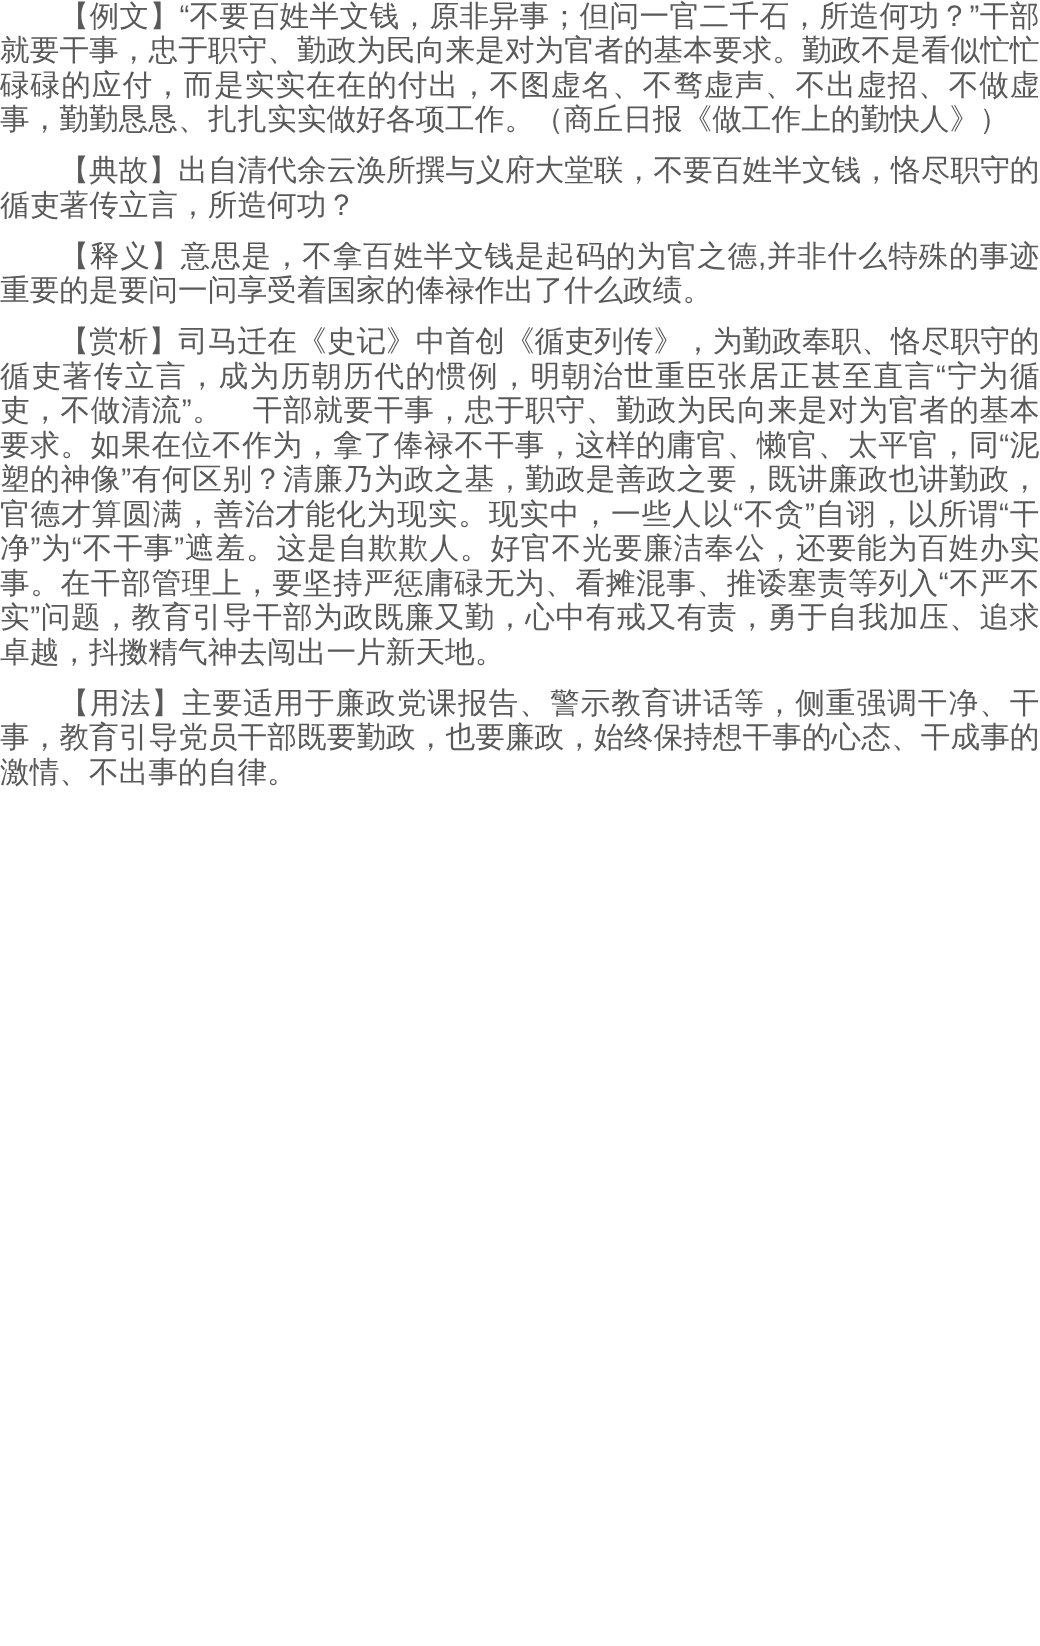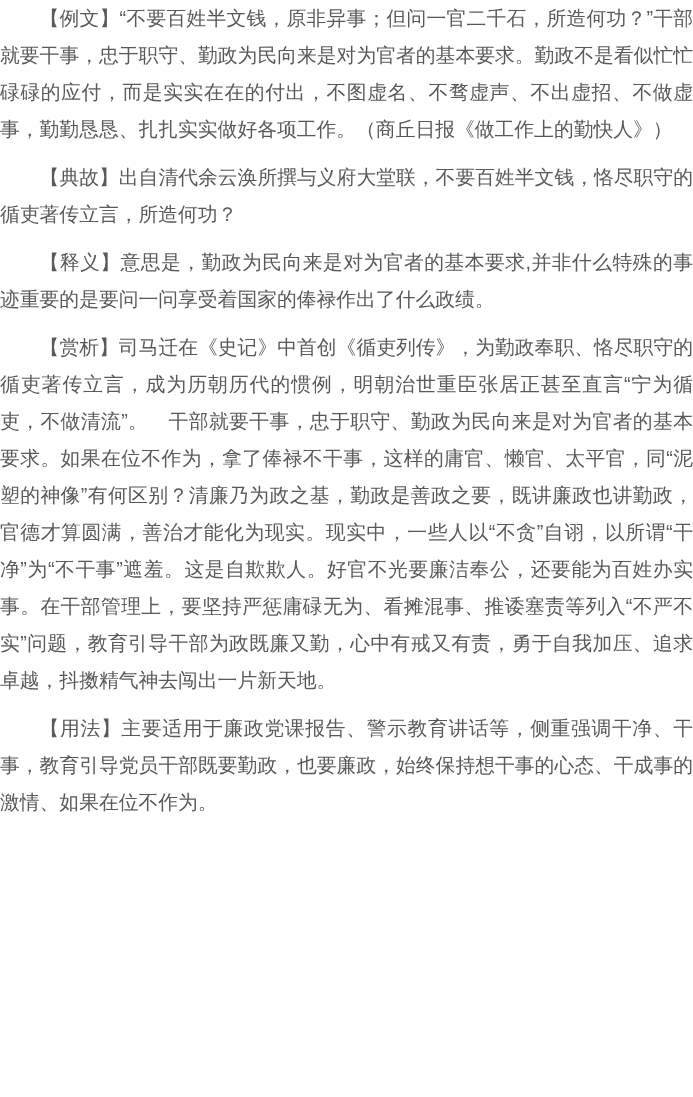--- a/index.html
+++ b/index.html
@@ -13,30 +13,30 @@
     overflow: hidden;
     font-family: "Liberation Sans", "DejaVu Sans", sans-serif;
   }
   .article {
     width: 693px;
     color: var(--text-color, #595959);
   }
   .para {
     margin: 0 0 11px 0;
     font-size: 19.8px;
-    line-height: 37px;
+    line-height: 23px;
     text-indent: 2em;
     text-align: justify;
     text-justify: inter-ideograph;
     word-break: break-all;
     letter-spacing: 0;
   }
 </style>
 </head>
 <body style="background: rgb(255, 255, 255);">
 
 <main class="article">
   <p class="para">【例文】“不要百姓半文钱，原非异事；但问一官二千石，所造何功？”干部就要干事，忠于职守、勤政为民向来是对为官者的基本要求。勤政不是看似忙忙碌碌的应付，而是实实在在的付出，不图虚名、不骛虚声、不出虚招、不做虚事，勤勤恳恳、扎扎实实做好各项工作。（商丘日报《做工作上的勤快人》）</p>
   <p class="para">【典故】出自清代余云涣所撰与义府大堂联，不要百姓半文钱，恪尽职守的循吏著传立言，所造何功？</p>
-  <p class="para">【释义】意思是，勤政为民向来是对为官者的基本要求,并非什么特殊的事迹重要的是要问一问享受着国家的俸禄作出了什么政绩。</p>
+  <p class="para">【释义】意思是，不拿百姓半文钱是起码的为官之德,并非什么特殊的事迹重要的是要问一问享受着国家的俸禄作出了什么政绩。</p>
   <p class="para">【赏析】司马迁在《史记》中首创《循吏列传》，为勤政奉职、恪尽职守的循吏著传立言，成为历朝历代的惯例，明朝治世重臣张居正甚至直言“宁为循吏，不做清流”。　干部就要干事，忠于职守、勤政为民向来是对为官者的基本要求。如果在位不作为，拿了俸禄不干事，这样的庸官、懒官、太平官，同“泥塑的神像”有何区别？清廉乃为政之基，勤政是善政之要，既讲廉政也讲勤政，官德才算圆满，善治才能化为现实。现实中，一些人以“不贪”自诩，以所谓“干净”为“不干事”遮羞。这是自欺欺人。好官不光要廉洁奉公，还要能为百姓办实事。在干部管理上，要坚持严惩庸碌无为、看摊混事、推诿塞责等列入“不严不实”问题，教育引导干部为政既廉又勤，心中有戒又有责，勇于自我加压、追求卓越，抖擞精气神去闯出一片新天地。</p>
-  <p class="para">【用法】主要适用于廉政党课报告、警示教育讲话等，侧重强调干净、干事，教育引导党员干部既要勤政，也要廉政，始终保持想干事的心态、干成事的激情、如果在位不作为。</p>
+  <p class="para">【用法】主要适用于廉政党课报告、警示教育讲话等，侧重强调干净、干事，教育引导党员干部既要勤政，也要廉政，始终保持想干事的心态、干成事的激情、不出事的自律。</p>
 </main>
 
 </body></html>

